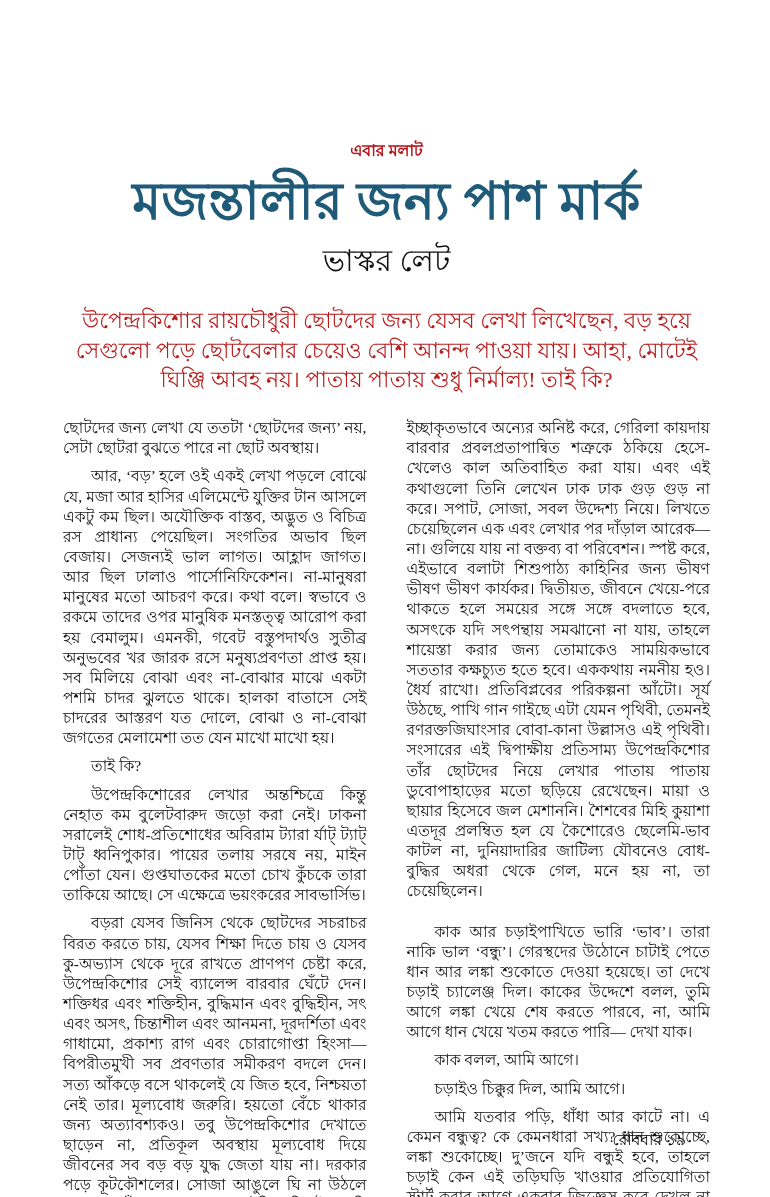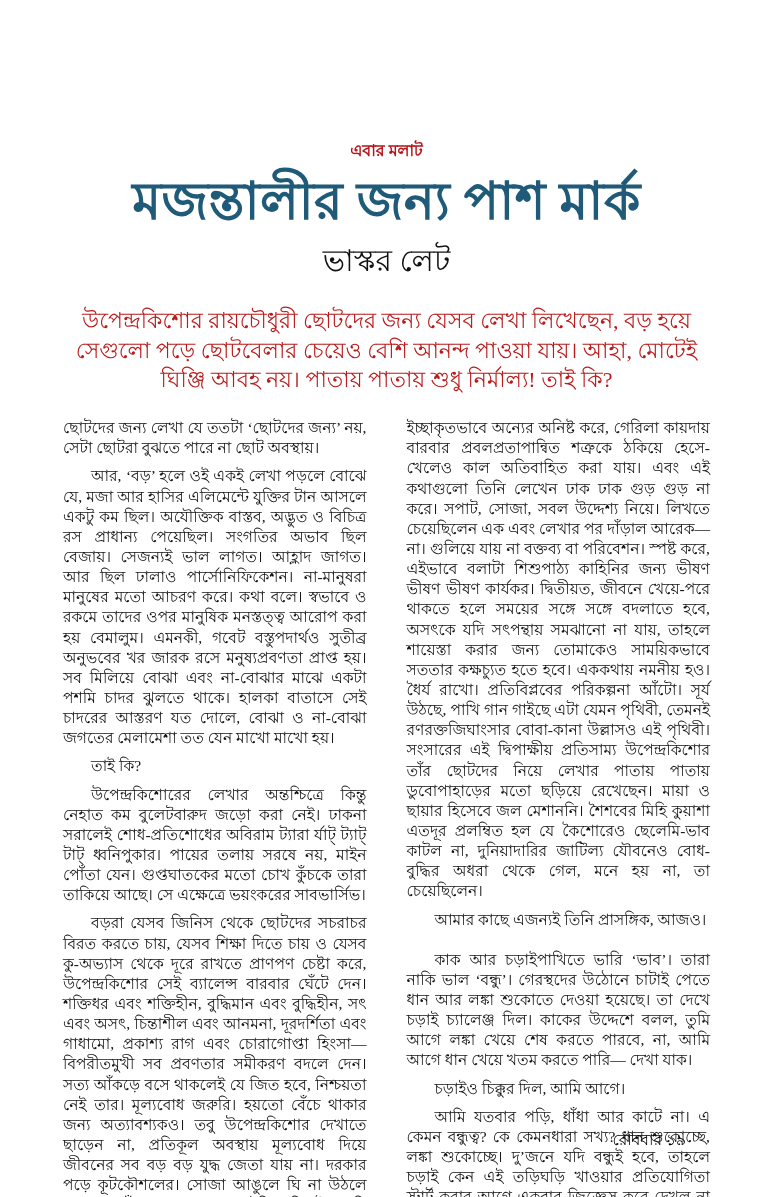--- a/index.html
+++ b/index.html
@@ -93,21 +93,21 @@
   <div class="columns">
     <div class="col">
         <p class="para">ছোটদের জন্য লেখা যে ততটা ‘ছোটদের জন্য’ নয়, সেটা ছোটরা বুঝতে পারে না ছোট অবস্থায়।</p>
         <p class="para indent">আর, ‘বড়’ হলে ওই একই লেখা পড়লে বোঝে যে, মজা আর হাসির এলিমেন্টে যুক্তির টান আসলে একটু কম ছিল। অযৌক্তিক বাস্তব, অদ্ভুত ও বিচিত্র রস প্রাধান্য পেয়েছিল। সংগতির অভাব ছিল বেজায়। সেজন্যই ভাল লাগত। আহ্লাদ জাগত। আর ছিল ঢালাও পার্সোনিফিকেশন। না-মানুষরা মানুষের মতো আচরণ করে। কথা বলে। স্বভাবে ও রকমে তাদের ওপর মানুষিক মনস্তত্ত্ব আরোপ করা হয় বেমালুম। এমনকী, গবেট বস্তুপদার্থও সুতীব্র অনুভবের খর জারক রসে মনুষ্যপ্রবণতা প্রাপ্ত হয়। সব মিলিয়ে বোঝা এবং না-বোঝার মাঝে একটা পশমি চাদর ঝুলতে থাকে। হালকা বাতাসে সেই চাদরের আস্তরণ যত দোলে, বোঝা ও না-বোঝা জগতের মেলামেশা তত যেন মাখো মাখো হয়।</p>
         <p class="para indent">তাই কি?</p>
         <p class="para indent">উপেন্দ্রকিশোরের লেখার অন্তশ্চিত্রে কিন্তু নেহাত কম বুলেটবারুদ জড়ো করা নেই। ঢাকনা সরালেই শোধ-প্রতিশোধের অবিরাম ট্যারা র্যাট্ ট্যাট্ টাট্ ধ্বনিপুকার। পায়ের তলায় সরষে নয়, মাইন পোঁতা যেন। গুপ্তঘাতকের মতো চোখ কুঁচকে তারা তাকিয়ে আছে। সে এক্ষেত্রে ভয়ংকরের সাবভার্সিভ।</p>
         <p class="para indent">বড়রা যেসব জিনিস থেকে ছোটদের সচরাচর বিরত করতে চায়, যেসব শিক্ষা দিতে চায় ও যেসব কু-অভ্যাস থেকে দূরে রাখতে প্রাণপণ চেষ্টা করে, উপেন্দ্রকিশোর সেই ব্যালেন্স বারবার ঘেঁটে দেন। শক্তিধর এবং শক্তিহীন, বুদ্ধিমান এবং বুদ্ধিহীন, সৎ এবং অসৎ, চিন্তাশীল এবং আনমনা, দূরদর্শিতা এবং গাধামো, প্রকাশ্য রাগ এবং চোরাগোপ্তা হিংসা— বিপরীতমুখী সব প্রবণতার সমীকরণ বদলে দেন। সত্য আঁকড়ে বসে থাকলেই যে জিত হবে, নিশ্চয়তা নেই তার। মূল্যবোধ জরুরি। হয়তো বেঁচে থাকার জন্য অত্যাবশ্যকও। তবু উপেন্দ্রকিশোর দেখাতে ছাড়েন না, প্রতিকূল অবস্থায় মূল্যবোধ দিয়ে জীবনের সব বড় বড় যুদ্ধ জেতা যায় না। দরকার পড়ে কূটকৌশলের। সোজা আঙুলে ঘি না উঠলে আঙুল বেঁকা করতে হবে বইকি। কিছুটা জমি হাসিমুখে ছেড়ে দাও, যদি বোঝো, আজকের এই পশ্চাদপসরণ ভবিষ্যতে পুরো এলাকা কবজা করতে হাতিয়ার হয়ে উঠতে পারে। বোকা মানুষদের গল্পের শেষে তিনি বিজেতা করেন তাদের সারল্যের জন্য। আবার, বোকাদের সারল্যের অসদ্ব্যবহার করে যারা, সেই চালাকদেরও উনি প্রায়শ শেষ অবধি চালাকই রেখে দেন। অকপটে দেখিয়ে দেন, চালাকি করেও রোয়াবি চালে বেঁচেবর্তে থাকা যায়। অন্যকে টুপি পরিয়ে,</p>
       </div>
     <div class="col">
         <p class="para">ইচ্ছাকৃতভাবে অন্যের অনিষ্ট করে, গেরিলা কায়দায় বারবার প্রবলপ্রতাপান্বিত শত্রুকে ঠকিয়ে হেসে-খেলেও কাল অতিবাহিত করা যায়। এবং এই কথাগুলো তিনি লেখেন ঢাক ঢাক গুড় গুড় না করে। সপাট, সোজা, সবল উদ্দেশ্য নিয়ে। লিখতে চেয়েছিলেন এক এবং লেখার পর দাঁড়াল আরেক— না। গুলিয়ে যায় না বক্তব্য বা পরিবেশন। স্পষ্ট করে, এইভাবে বলাটা শিশুপাঠ্য কাহিনির জন্য ভীষণ ভীষণ ভীষণ কার্যকর। দ্বিতীয়ত, জীবনে খেয়ে-পরে থাকতে হলে সময়ের সঙ্গে সঙ্গে বদলাতে হবে, অসৎকে যদি সৎপন্থায় সমঝানো না যায়, তাহলে শায়েস্তা করার জন্য তোমাকেও সাময়িকভাবে সততার কক্ষচ্যুত হতে হবে। এককথায় নমনীয় হও। ধৈর্য রাখো। প্রতিবিপ্লবের পরিকল্পনা আঁটো। সূর্য উঠছে, পাখি গান গাইছে এটা যেমন পৃথিবী, তেমনই রণরক্তজিঘাংসার বোবা-কানা উল্লাসও এই পৃথিবী। সংসারের এই দ্বিপাক্ষীয় প্রতিসাম্য উপেন্দ্রকিশোর তাঁর ছোটদের নিয়ে লেখার পাতায় পাতায় ডুবোপাহাড়ের মতো ছড়িয়ে রেখেছেন। মায়া ও ছায়ার হিসেবে জল মেশাননি। শৈশবের মিহি কুয়াশা এতদূর প্রলম্বিত হল যে কৈশোরেও ছেলেমি-ভাব কাটল না, দুনিয়াদারির জাটিল্য যৌবনেও বোধ-বুদ্ধির অধরা থেকে গেল, মনে হয় না, তা চেয়েছিলেন।</p>
-        <p class="para indent">আমার কাছে এজন্যই তিনি প্রাসঙ্গিক, আজও।</p>
         <p class="para indent gap">কাক আর চড়াইপাখিতে ভারি ‘ভাব’। তারা নাকি ভাল ‘বন্ধু’। গেরস্থদের উঠোনে চাটাই পেতে ধান আর লঙ্কা শুকোতে দেওয়া হয়েছে। তা দেখে চড়াই চ্যালেঞ্জ দিল। কাকের উদ্দেশে বলল, তুমি আগে লঙ্কা খেয়ে শেষ করতে পারবে, না, আমি আগে ধান খেয়ে খতম করতে পারি— দেখা যাক।</p>
+        <p class="para indent">কাক বলল, আমি আগে।</p>
         <p class="para indent">চড়াইও চিক্কুর দিল, আমি আগে।</p>
         <p class="para indent">আমি যতবার পড়ি, ধাঁধা আর কাটে না। এ কেমন বন্ধুত্ব? কে কেমনধারা সখ্য? ধান শুকোচ্ছে, লঙ্কা শুকোচ্ছে। দু’জনে যদি বন্ধুই হবে, তাহলে চড়াই কেন এই তড়িঘড়ি খাওয়ার প্রতিযোগিতা স্টার্ট করার আগে একবার জিজ্ঞেস করে দেখল না অবধি কাককে, যে, সে কোনটা খেতে চায়! আমি ধান খাচ্ছি, তুই লঙ্কা খা। এভাবে হয়?</p>
       </div>
   </div>
 
   <div class="footer">রোববার ১৯</div>
 </div>
 
 </body></html>

